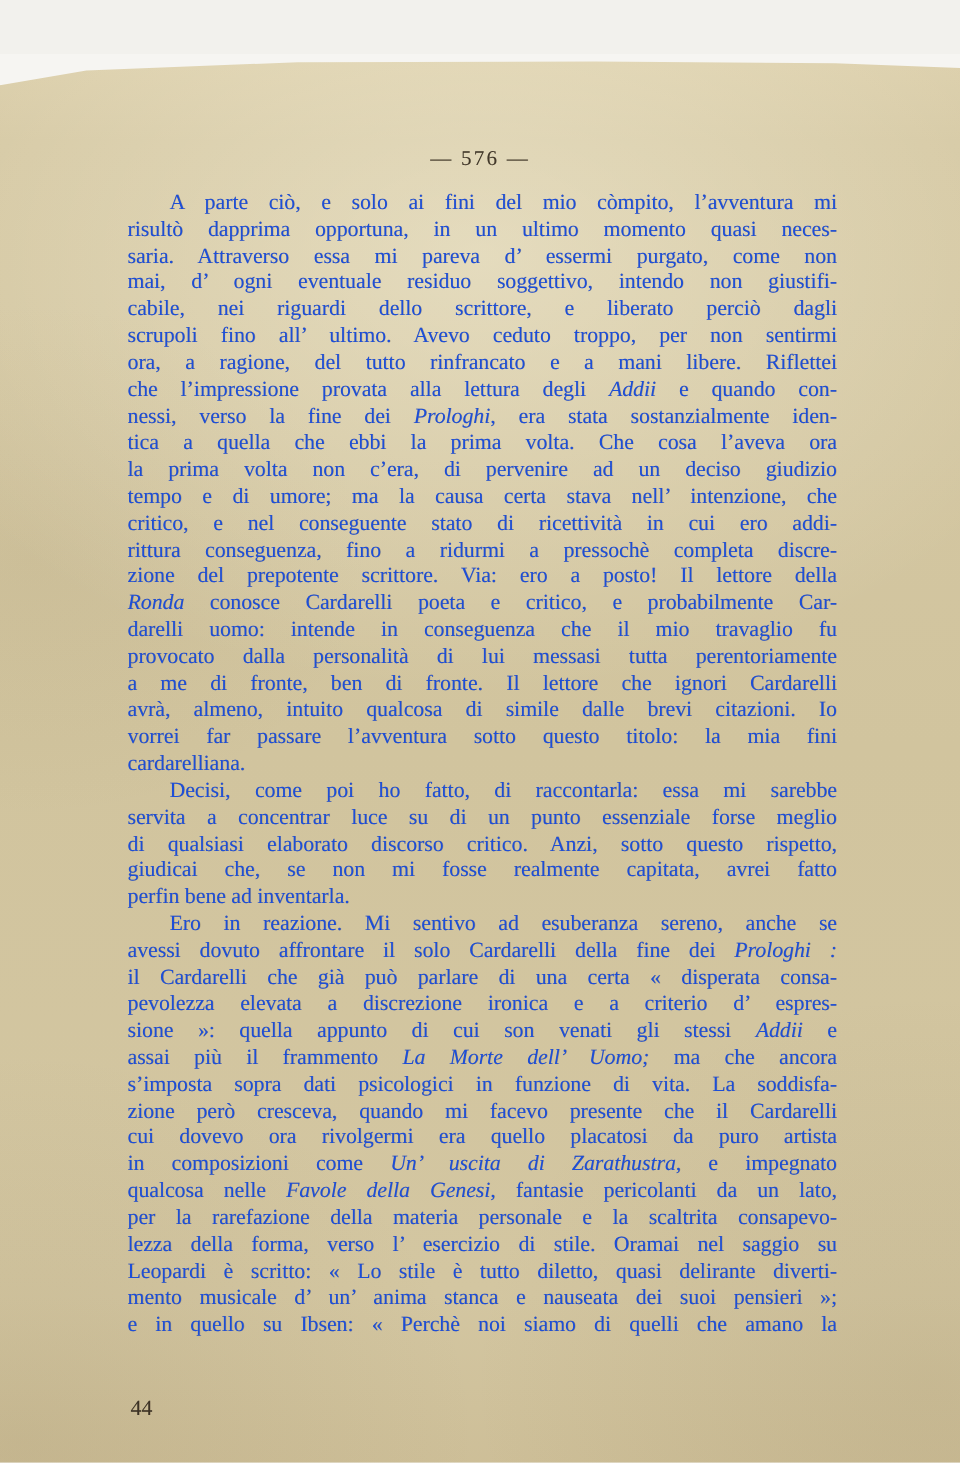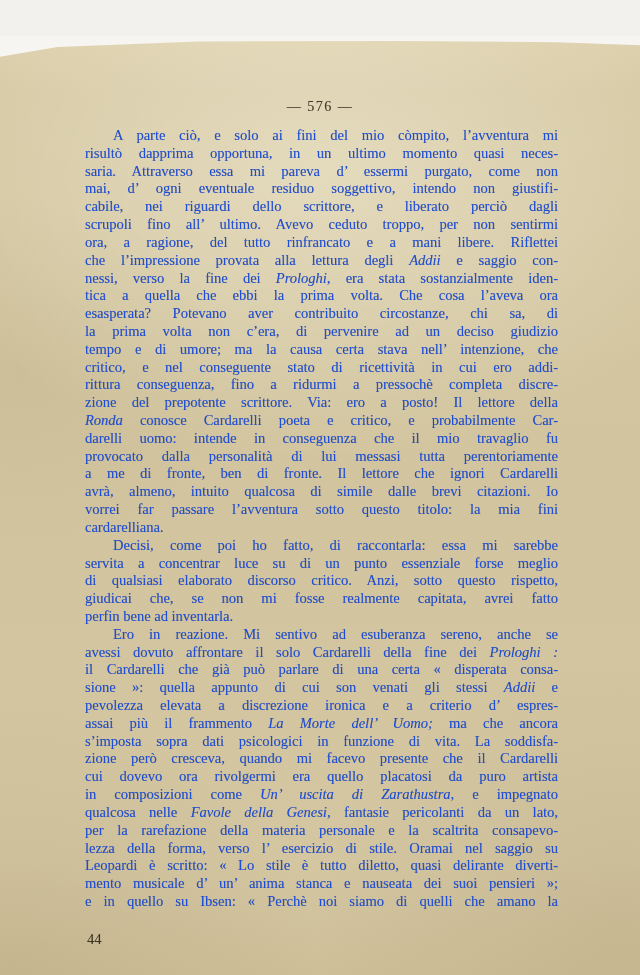--- a/index.html
+++ b/index.html
@@ -104,46 +104,45 @@
   <div class="page-number-header">— 576 —</div>
 
   <div class="text-block">
       <div class="line ind"><span>A parte ciò, e solo ai fini del mio còmpito, l’avventura mi</span></div>
       <div class="line"><span>risultò dapprima opportuna, in un ultimo momento quasi neces-</span></div>
       <div class="line"><span>saria. Attraverso essa mi pareva d’ essermi purgato, come non</span></div>
       <div class="line"><span>mai, d’ ogni eventuale residuo soggettivo, intendo non giustifi-</span></div>
       <div class="line"><span>cabile, nei riguardi dello scrittore, e liberato perciò dagli</span></div>
       <div class="line"><span>scrupoli fino all’ ultimo. Avevo ceduto troppo, per non sentirmi</span></div>
       <div class="line"><span>ora, a ragione, del tutto rinfrancato e a mani libere. Riflettei</span></div>
-      <div class="line"><span>che l’impressione provata alla lettura degli </span><span class="it">Addii</span><span> e saggio con-</span></div>
+      <div class="line"><span>che l’impressione provata alla lettura degli </span><span class="it">Addii</span><span> e quando con-</span></div>
       <div class="line"><span>nessi, verso la fine dei </span><span class="it">Prologhi</span><span>, era stata sostanzialmente iden-</span></div>
       <div class="line"><span>tica a quella che ebbi la prima volta. Che cosa l’aveva ora</span></div>
-      <div class="line"><span>esasperata? Potevano aver contribuito circostanze, chi sa, di</span></div>
       <div class="line"><span>la prima volta non c’era, di pervenire ad un deciso giudizio</span></div>
       <div class="line"><span>tempo e di umore; ma la causa certa stava nell’ intenzione, che</span></div>
       <div class="line"><span>critico, e nel conseguente stato di ricettività in cui ero addi-</span></div>
       <div class="line"><span>rittura conseguenza, fino a ridurmi a pressochè completa discre-</span></div>
       <div class="line"><span>zione del prepotente scrittore. Via: ero a posto! Il lettore della</span></div>
       <div class="line"><span class="it">Ronda</span><span> conosce Cardarelli poeta e critico, e probabilmente Car-</span></div>
       <div class="line"><span>darelli uomo: intende in conseguenza che il mio travaglio fu</span></div>
       <div class="line"><span>provocato dalla personalità di lui messasi tutta perentoriamente</span></div>
       <div class="line"><span>a me di fronte, ben di fronte. Il lettore che ignori Cardarelli</span></div>
       <div class="line"><span>avrà, almeno, intuito qualcosa di simile dalle brevi citazioni. Io</span></div>
       <div class="line"><span>vorrei far passare l’avventura sotto questo titolo: la mia fini</span></div>
       <div class="line end"><span>cardarelliana.</span></div>
       <div class="line ind"><span>Decisi, come poi ho fatto, di raccontarla: essa mi sarebbe</span></div>
       <div class="line"><span>servita a concentrar luce su di un punto essenziale forse meglio</span></div>
       <div class="line"><span>di qualsiasi elaborato discorso critico. Anzi, sotto questo rispetto,</span></div>
       <div class="line"><span>giudicai che, se non mi fosse realmente capitata, avrei fatto</span></div>
       <div class="line end"><span>perfin bene ad inventarla.</span></div>
       <div class="line ind"><span>Ero in reazione. Mi sentivo ad esuberanza sereno, anche se</span></div>
       <div class="line"><span>avessi dovuto affrontare il solo Cardarelli della fine dei </span><span class="it">Prologhi :</span></div>
       <div class="line"><span>il Cardarelli che già può parlare di una certa « disperata consa-</span></div>
+      <div class="line"><span>pevolezza elevata a discrezione ironica e a criterio d’ espres-</span></div>
       <div class="line"><span>sione »: quella appunto di cui son venati gli stessi </span><span class="it">Addii</span><span> e</span></div>
-      <div class="line"><span>pevolezza elevata a discrezione ironica e a criterio d’ espres-</span></div>
       <div class="line"><span>assai più il frammento </span><span class="it">La Morte dell’ Uomo;</span><span> ma che ancora</span></div>
       <div class="line"><span>s’imposta sopra dati psicologici in funzione di vita. La soddisfa-</span></div>
       <div class="line"><span>zione però cresceva, quando mi facevo presente che il Cardarelli</span></div>
       <div class="line"><span>cui dovevo ora rivolgermi era quello placatosi da puro artista</span></div>
       <div class="line"><span>in composizioni come </span><span class="it">Un’ uscita di Zarathustra,</span><span> e impegnato</span></div>
       <div class="line"><span>qualcosa nelle </span><span class="it">Favole della Genesi,</span><span> fantasie pericolanti da un lato,</span></div>
       <div class="line"><span>per la rarefazione della materia personale e la scaltrita consapevo-</span></div>
       <div class="line"><span>lezza della forma, verso l’ esercizio di stile. Oramai nel saggio su</span></div>
       <div class="line"><span>Leopardi è scritto: « Lo stile è tutto diletto, quasi delirante diverti-</span></div>
       <div class="line"><span>mento musicale d’ un’ anima stanca e nauseata dei suoi pensieri »;</span></div>

